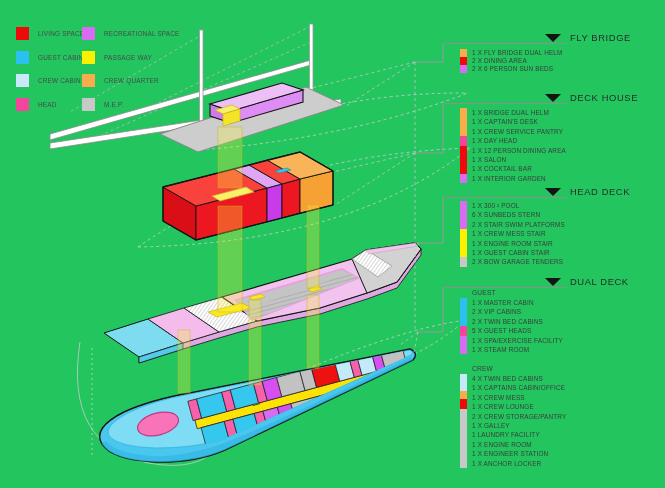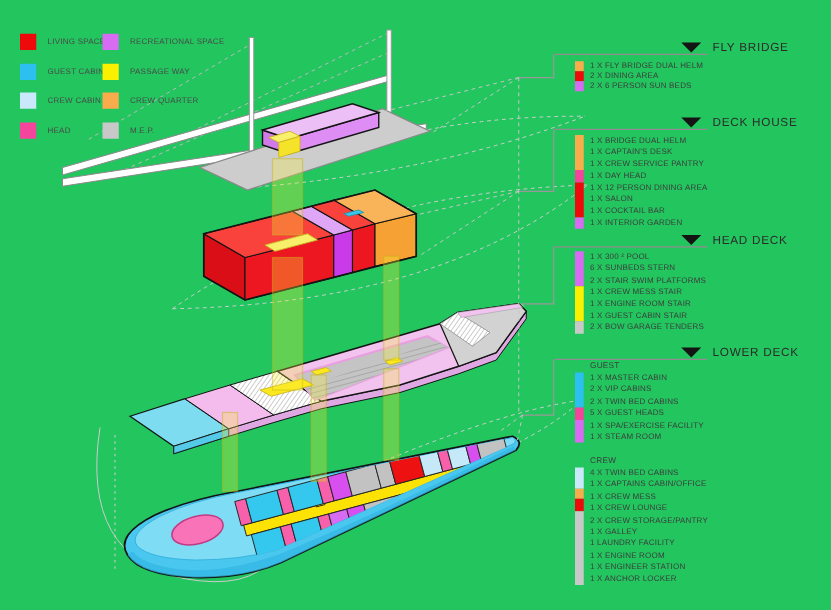--- a/index.html
+++ b/index.html
@@ -235,21 +235,21 @@
       </div>
       <div class="list" style="top:201px;">
         <div class="list-row" style="line-height:9.4px;">1 X 300 ² POOL</div>
         <div class="list-row" style="line-height:9.4px;">6 X SUNBEDS STERN</div>
         <div class="list-row" style="line-height:9.4px;">2 X STAIR SWIM PLATFORMS</div>
         <div class="list-row" style="line-height:9.4px;">1 X CREW MESS STAIR</div>
         <div class="list-row" style="line-height:9.4px;">1 X ENGINE ROOM STAIR</div>
         <div class="list-row" style="line-height:9.4px;">1 X GUEST CABIN STAIR</div>
         <div class="list-row" style="line-height:9.4px;">2 X BOW GARAGE TENDERS</div>
       </div>
-      <div class="deck-title" style="top:276px;">LOWER DECK</div>
+      <div class="deck-title" style="top:276px;">DUAL DECK</div>
       <div class="deck-tri" style="top:278px;"></div>
       <div class="deck-rule" style="top:287px;"></div>
       <div class="group-heading" style="top:289px;">GUEST</div>
       <div class="bar" style="top:298px;">
         <div class="bar-seg" style="height:28.200000000000003px;background:#2BC0EF;"></div>
         <div class="bar-seg" style="height:9.4px;background:#F5449B;"></div>
         <div class="bar-seg" style="height:18.8px;background:#D76BF2;"></div>
       </div>
       <div class="list" style="top:298px;">
         <div class="list-row" style="line-height:9.4px;">1 X MASTER CABIN</div>

